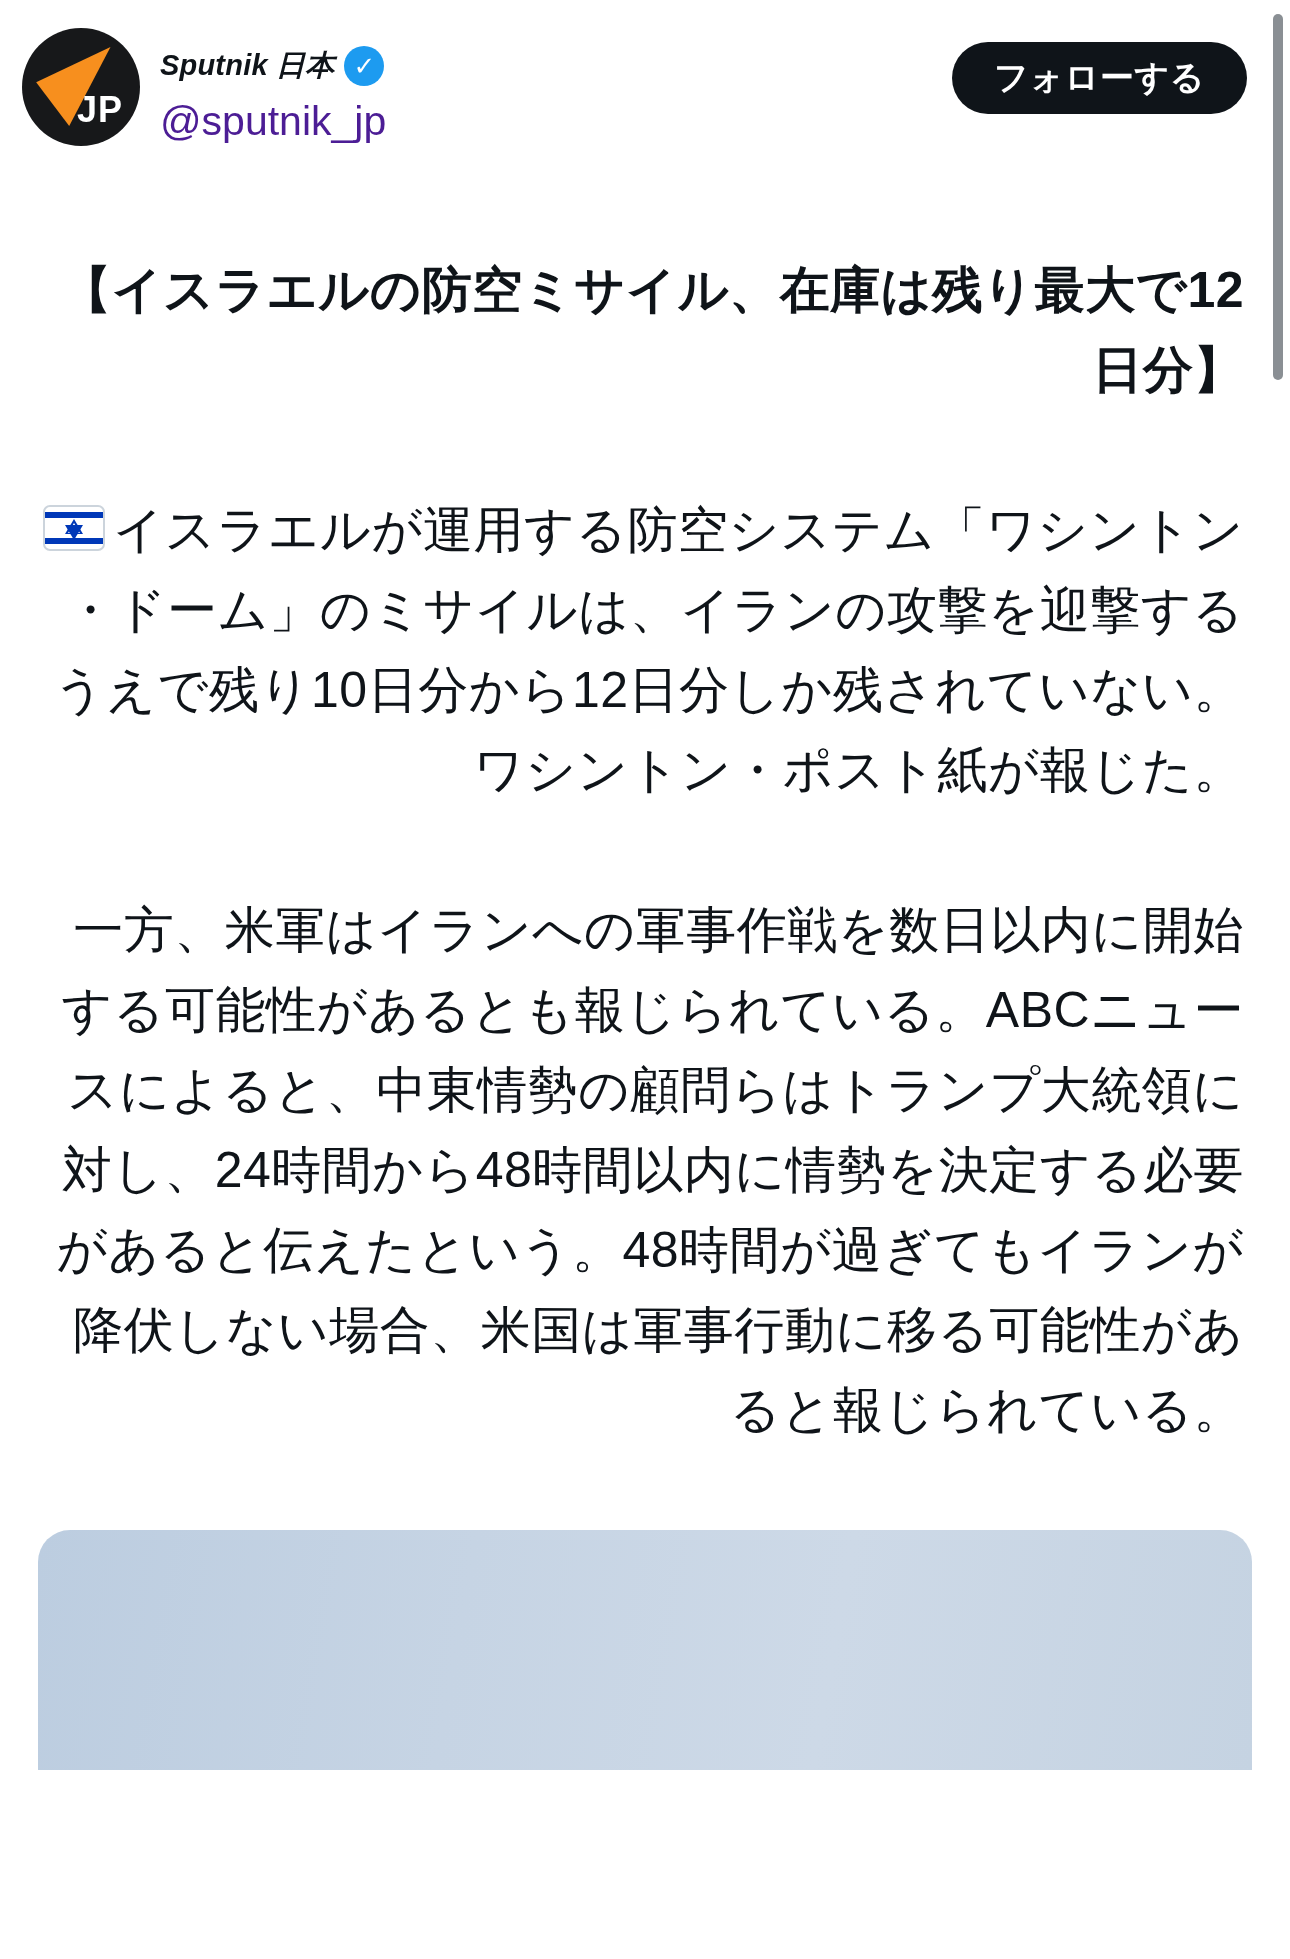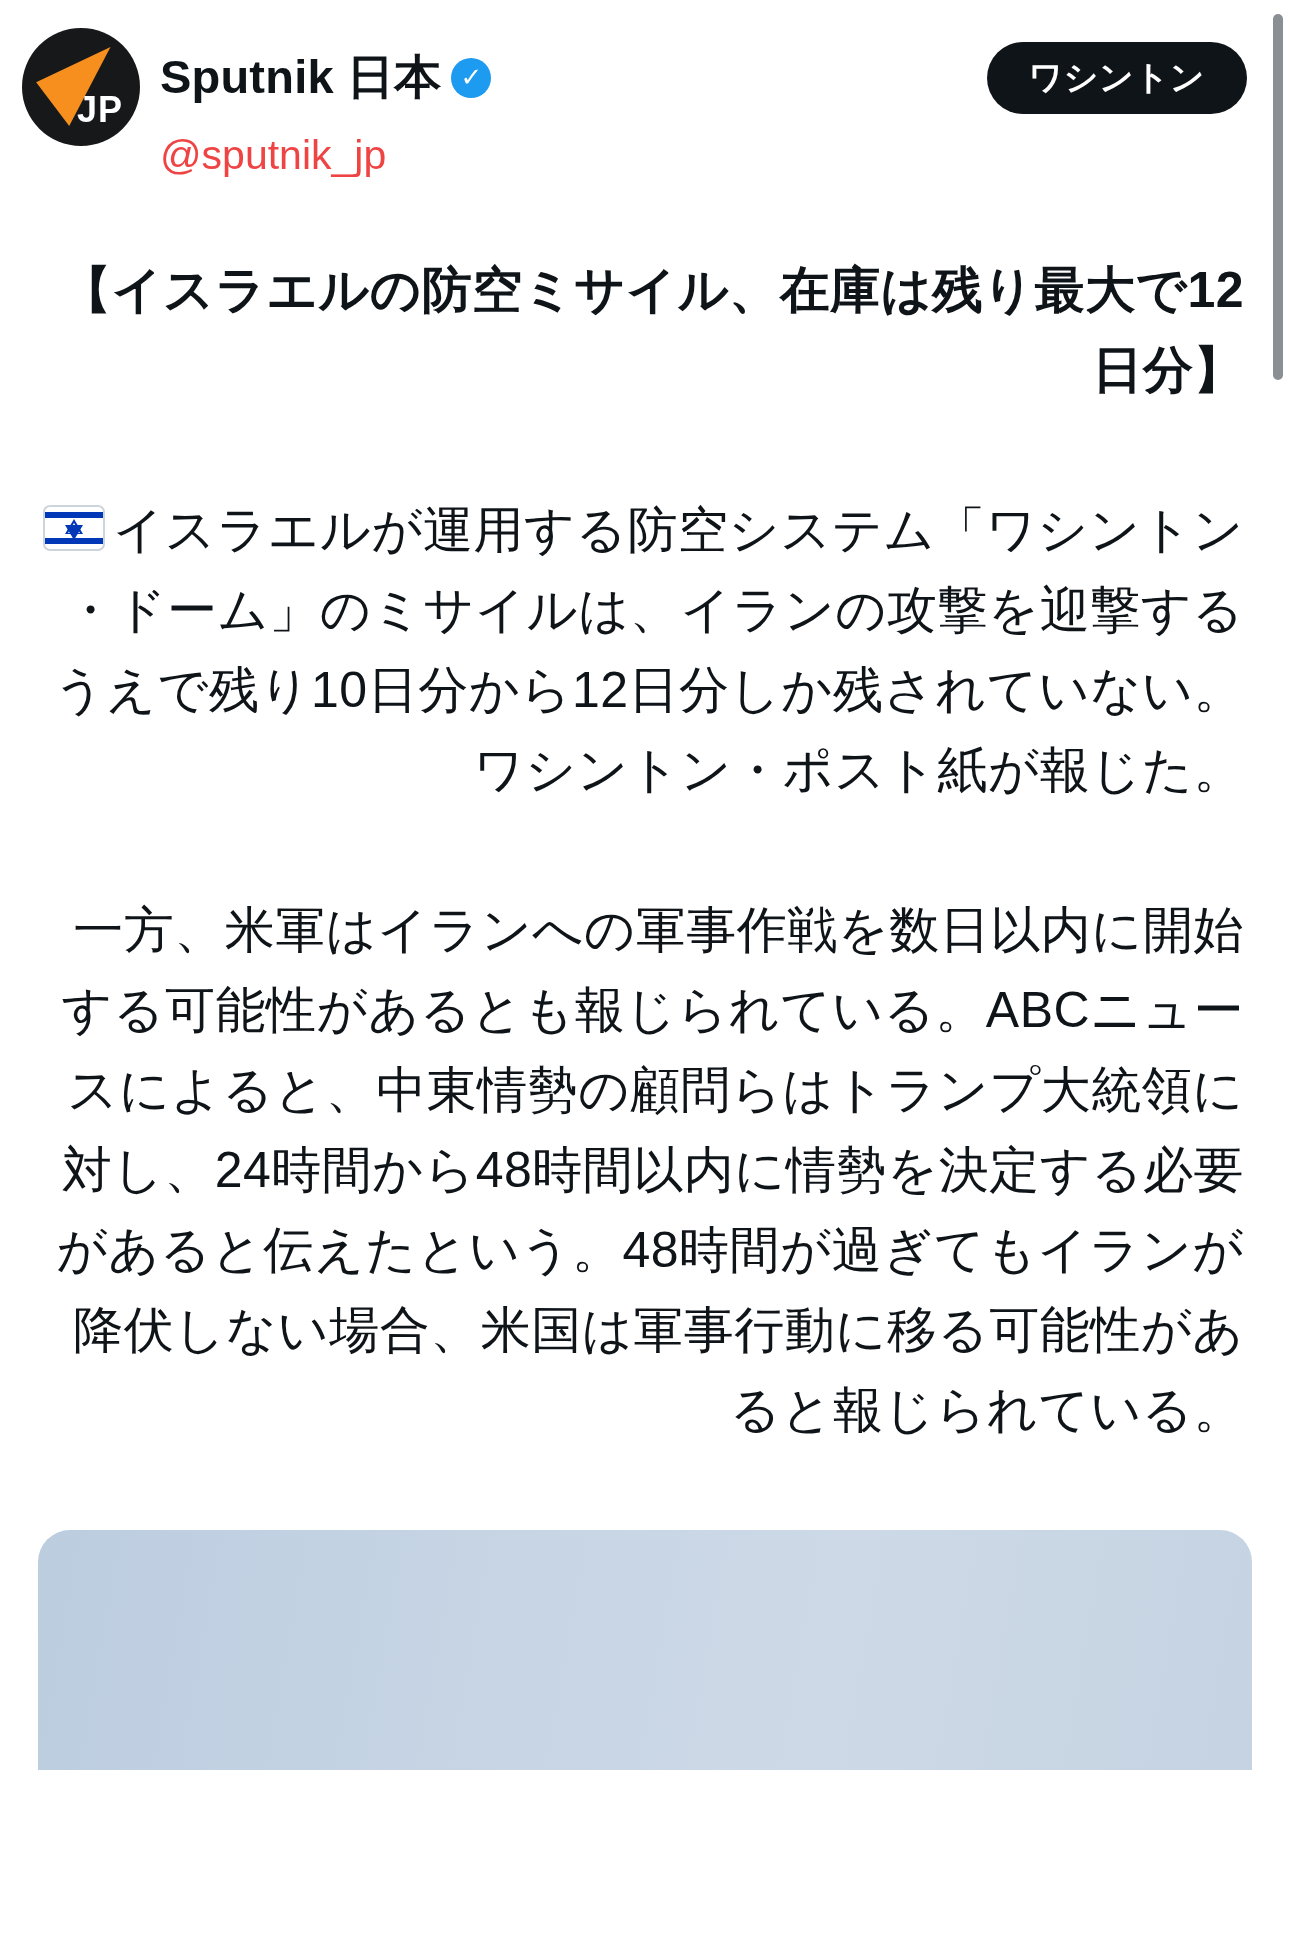--- a/index.html
+++ b/index.html
@@ -24,30 +24,31 @@
     background:#f78f1e;
     clip-path:polygon(75% 16%, 12% 46%, 40% 83%);
   }
   .avatar-initials {
     position:absolute; right:17px; bottom:15px;
     color:#ffffff; font-weight:bold; font-size:36px; letter-spacing:1px;
   }
   .profile-block { position:absolute; left:160px; top:46px; cursor:pointer; }
   .name-row { display:flex; align-items:center; gap:10px; }
   .display-name {
-    font-size:47px; font-weight:bold; color:#0f1419; letter-spacing:0.2px;
+    font-size:29px; font-weight:bold; color:#0f1419; letter-spacing:0.2px;
     white-space:nowrap;
+    font-style:italic;
   }
   .verified {
     width:40px; height:40px; border-radius:50%;
     background:#1d9bf0; color:#ffffff;
     display:flex; align-items:center; justify-content:center;
     font-size:26px; font-weight:bold; flex:0 0 auto;
   }
-  .handle { margin-top:23px; font-size:41px; color:#ef4444; }
+  .handle { margin-top:12px; font-size:41px; color:#4c1d95; }
 
   .follow-btn {
     position:absolute; top:42px; right:43px;
     height:72px; padding:0 42px;
     background:#0f1419; color:#ffffff;
     border:none; border-radius:36px;
     font-family:inherit; font-size:34px; font-weight:bold; letter-spacing:0.5px;
     display:flex; align-items:center; justify-content:center;
     cursor:pointer;
   }
@@ -110,21 +111,21 @@
 </div>
 
 <div class="profile-block">
   <div class="name-row">
     <span class="display-name">Sputnik 日本</span>
     <span class="verified">✓</span>
   </div>
   <div class="handle">@sputnik_jp</div>
 </div>
 
-<button class="follow-btn">ワシントン</button>
+<button class="follow-btn">フォローする</button>
 
 <div class="scrollbar"></div>
 
 <div class="tweet-body">
   <p class="headline">【イスラエルの防空ミサイル、在庫は残り最大で12日分】</p>
 
   <p><span class="flag"><span class="stripe top"></span><span class="stripe bottom"></span><span class="tri up"></span><span class="tri down"></span></span><span>イスラエルが運用する防空システム「ワシントン・ドーム」のミサイルは、イランの攻撃を迎撃するうえで残り10日分から12日分しか残されていない。ワシントン・ポスト紙が報じた。</span></p>
 
 
   <p>一方、米軍はイランへの軍事作戦を数日以内に開始する可能性があるとも報じられている。ABCニュースによると、中東情勢の顧問らはトランプ大統領に対し、24時間から48時間以内に情勢を決定する必要があると伝えたという。48時間が過ぎてもイランが降伏しない場合、米国は軍事行動に移る可能性があると報じられている。</p>

